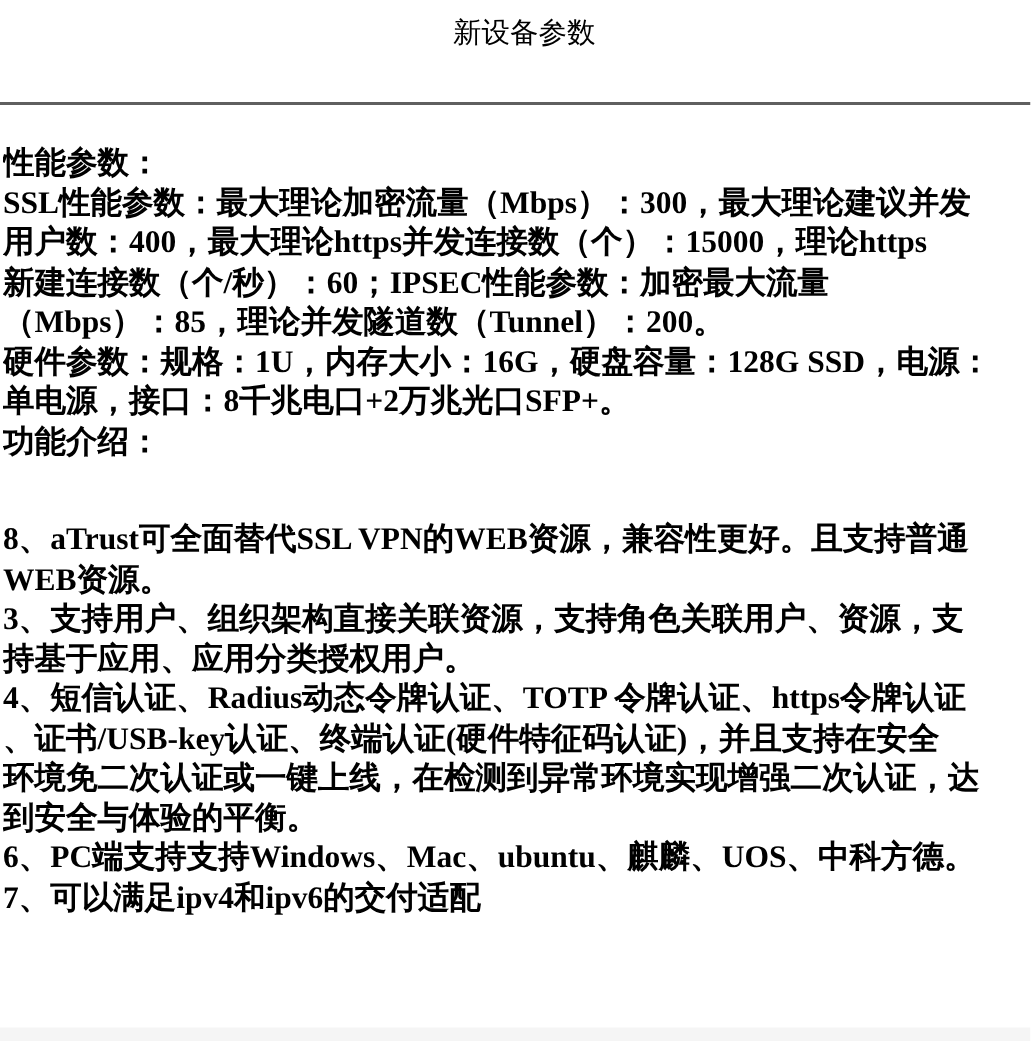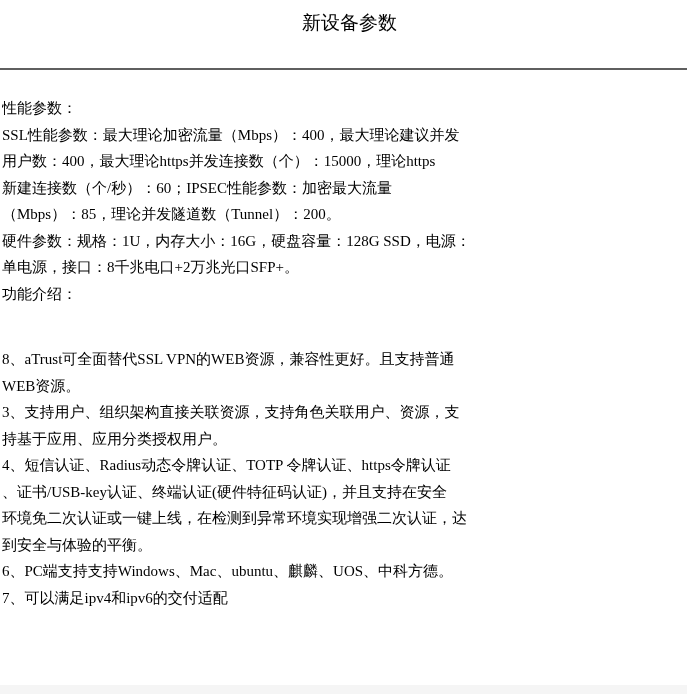--- a/index.html
+++ b/index.html
@@ -22,22 +22,23 @@
     padding-left: 12px;
   }
   .divider {
     margin-top: 35px;
     height: 2px;
     background: #5f5f5f;
   }
   .content {
     margin-top: 25px;
     padding: 0 2px;
-    font-size: 15px;
+    font-size: 21px;
     line-height: 26.5px;
+    font-weight: bold;
   }
   .line {
     height: 26.5px;
     white-space: nowrap;
     overflow: hidden;
   }
   .section-spacer {
     height: 39px;
   }
   .footer-strip {
@@ -51,21 +52,21 @@
 </style>
 </head>
 <body>
 
 <div class="title">新设备参数</div>
 
 <div class="divider"></div>
 
 <div class="content">
   <div class="line">性能参数：</div>
-  <div class="line">SSL性能参数：最大理论加密流量（Mbps）：400，最大理论建议并发</div>
+  <div class="line">SSL性能参数：最大理论加密流量（Mbps）：300，最大理论建议并发</div>
   <div class="line">用户数：400，最大理论https并发连接数（个）：15000，理论https</div>
   <div class="line">新建连接数（个/秒）：60；IPSEC性能参数：加密最大流量</div>
   <div class="line">（Mbps）：85，理论并发隧道数（Tunnel）：200。</div>
   <div class="line">硬件参数：规格：1U，内存大小：16G，硬盘容量：128G SSD，电源：</div>
   <div class="line">单电源，接口：8千兆电口+2万兆光口SFP+。</div>
   <div class="line">功能介绍：</div>
 
   <div class="section-spacer"></div>
 
   <div class="line">8、aTrust可全面替代SSL VPN的WEB资源，兼容性更好。且支持普通</div>

